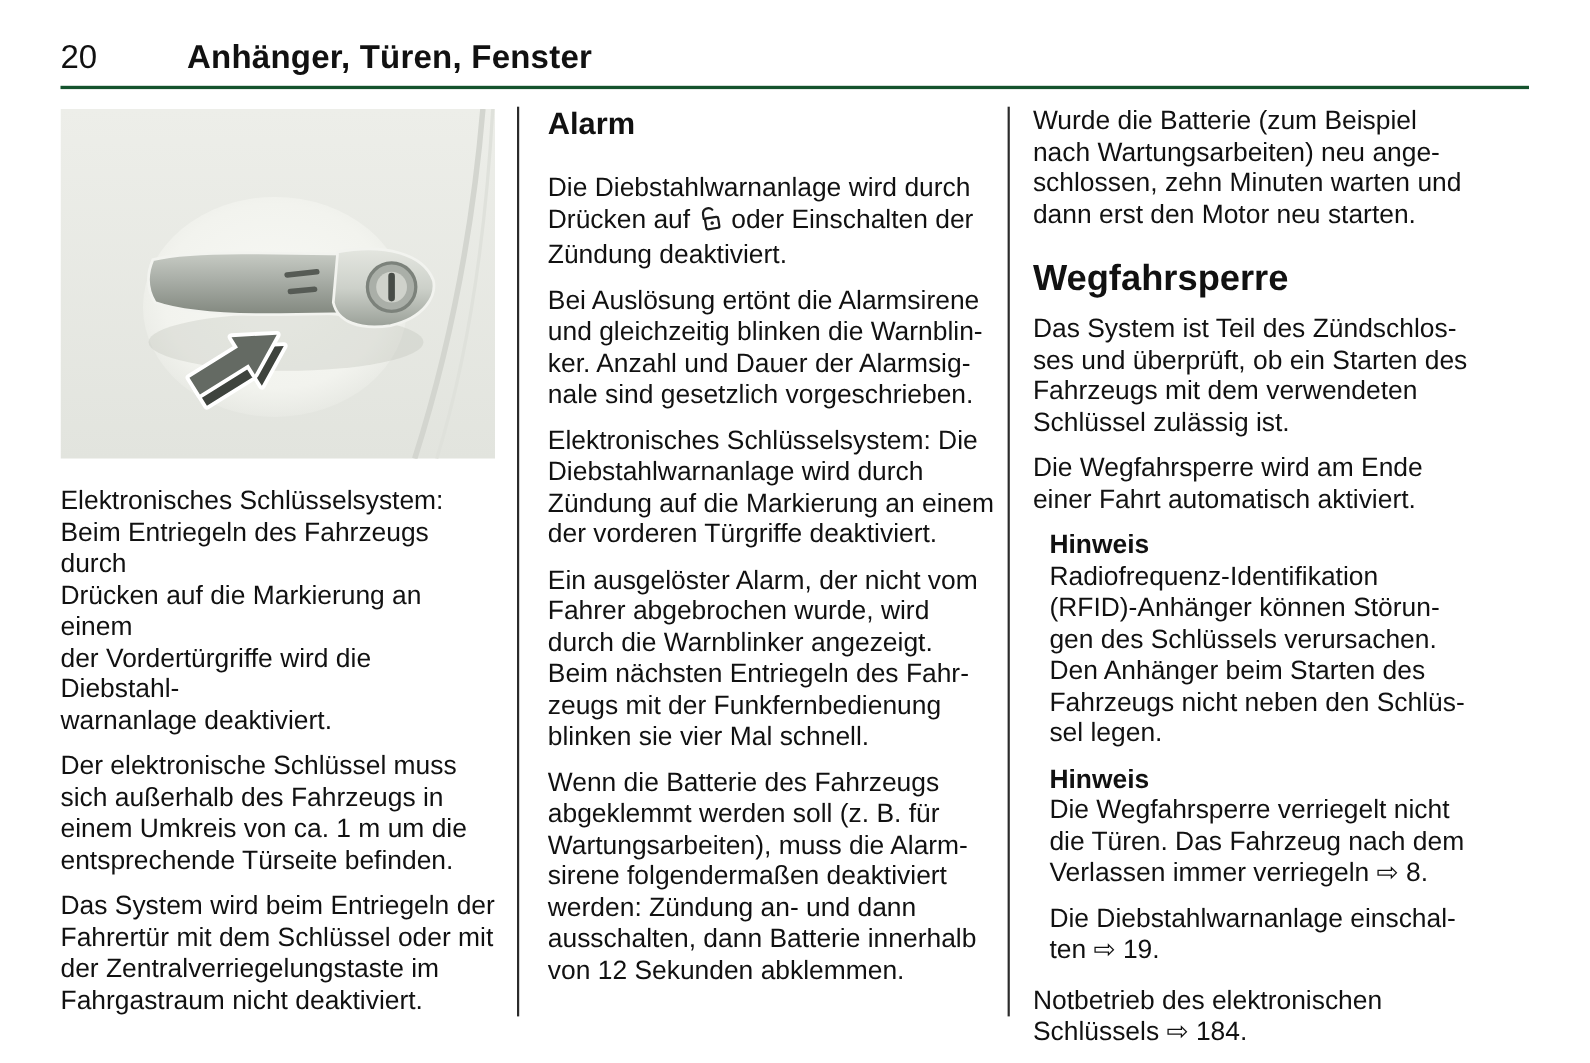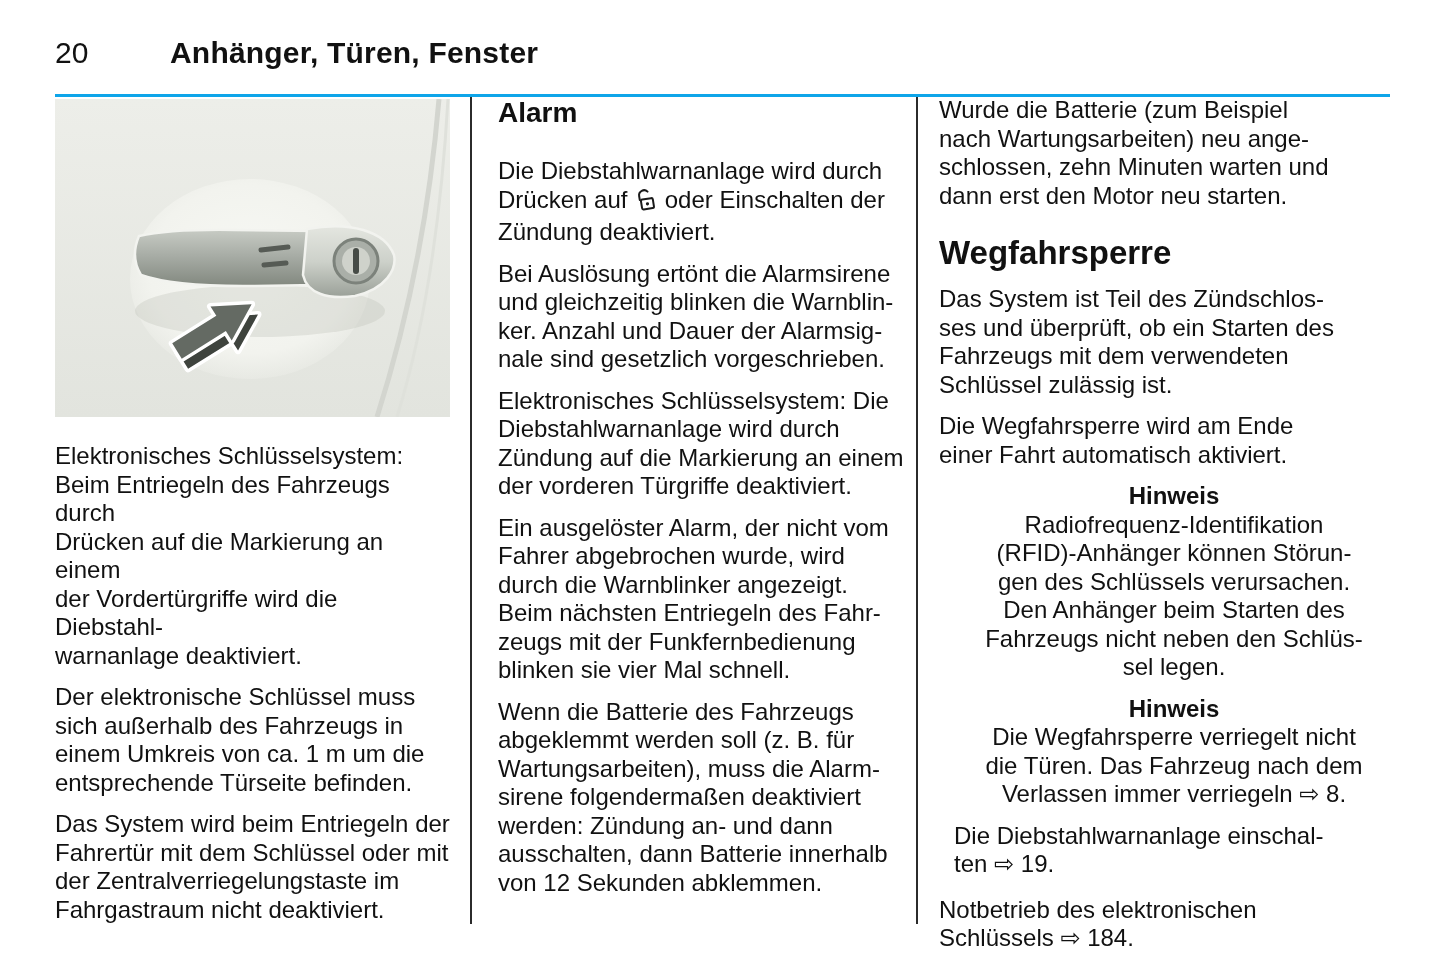--- a/index.html
+++ b/index.html
@@ -4,22 +4,22 @@
 <style>
   html,body{margin:0;padding:0;background:#ffffff;}
   body{
     width:1445px;height:966px;position:relative;overflow:hidden;
     font-family:"Liberation Sans","DejaVu Sans",sans-serif;
     color:#111;-webkit-font-smoothing:antialiased;
   }
   
   .page-header{
     position:absolute;left:55px;right:55px;top:36px;
-    border-bottom:3px solid #0ea5e9;
-    padding-bottom:24px;
+    border-bottom:3px solid #14532d;
+    padding-bottom:8px;
     display:flex;align-items:baseline;
   }
   .page-number{font-size:30px;font-weight:400;width:115px;}
   .chapter-title{font-size:30px;font-weight:700;letter-spacing:.2px;}
   
   .columns{
     position:absolute;left:55px;top:96px;right:0;
     display:flex;align-items:flex-start;
   }
   .col1{width:395px;flex:none;}
@@ -29,21 +29,21 @@
   .vsep1{margin:1px 26px 0 20px;}
   .vsep2{margin:1px 21px 0 9px;}
   
   .para{
     font-size:24px;line-height:28.5px;
     white-space:pre-line;
     margin:0 0 13px 0;
   }
   .h2{font-size:28px;font-weight:700;margin:2px 0 29px 0;line-height:30px;}
   .h1{font-size:33px;font-weight:700;margin:25px 0 14px 0;line-height:36px;}
-  .note{padding-left:15px;margin:0 0 13px 0;text-align:center;}
+  .note{padding-left:15px;margin:0 0 13px 0;}
   .note-title{font-size:24px;line-height:28.5px;font-weight:700;}
   .note-body{margin-bottom:0;}
   .indented{padding-left:15px;}
   .gap-top{margin-top:17px;}
   
   .figure{width:395px;height:318px;margin:3px 0 25px 0;}
   .figure svg{display:block;}
   
   .inline-icon{display:inline-block;vertical-align:-4px;margin:0 2px;}
 </style>

